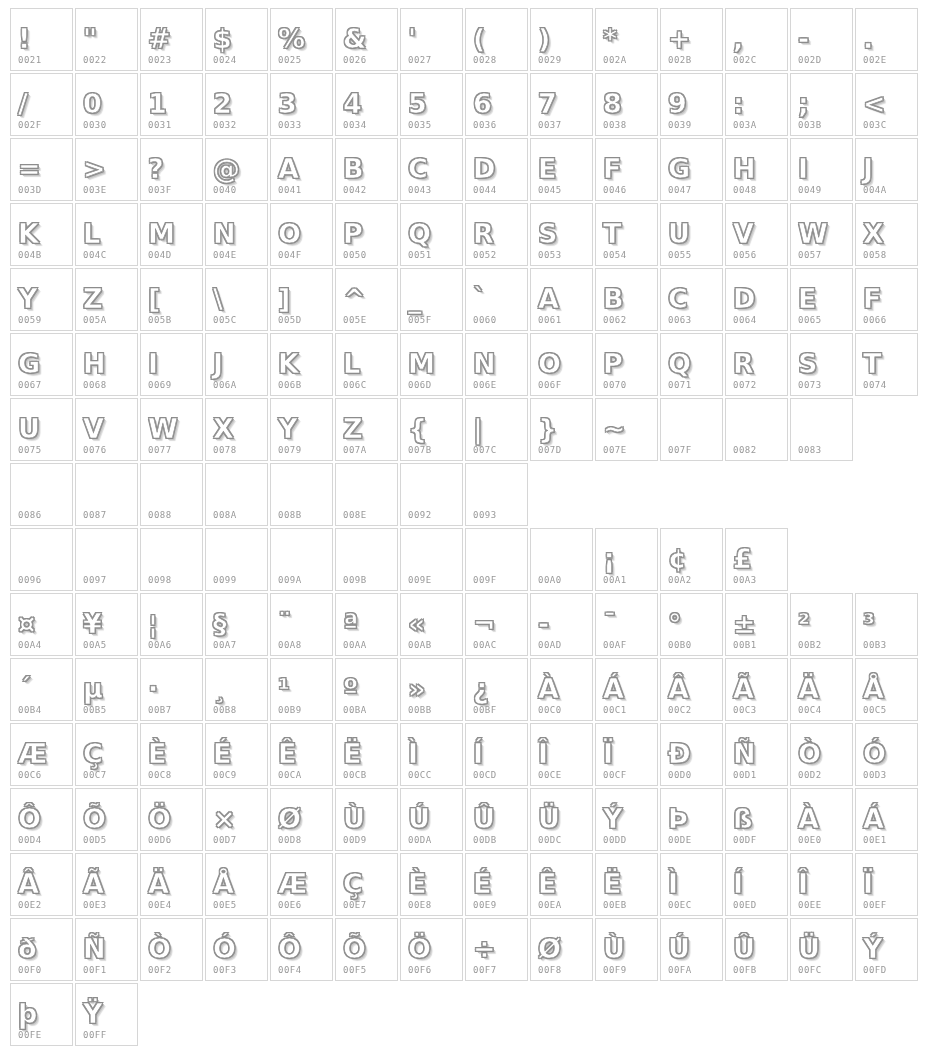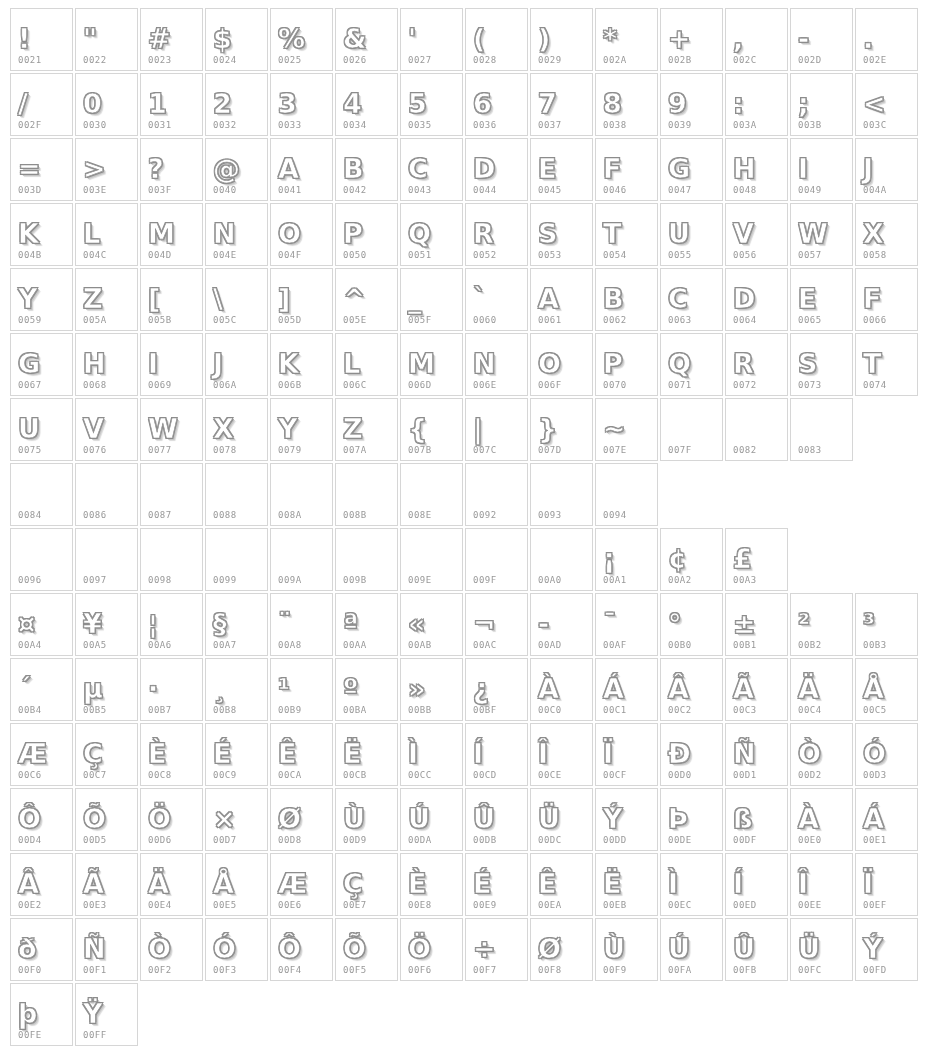--- a/index.html
+++ b/index.html
@@ -530,24 +530,20 @@
     <span class="glyph"></span>
     <span class="cp">0082</span>
   </div>
 
   <div class="cell">
     <span class="glyph"></span>
     <span class="cp">0083</span>
   </div>
 </div>
     <div class="row">
-  <div class="cell">
-    <span class="glyph"></span>
-    <span class="cp">0084</span>
-  </div>
 
 
   <div class="cell">
     <span class="glyph"></span>
     <span class="cp">0086</span>
   </div>
 
   <div class="cell">
     <span class="glyph"></span>
     <span class="cp">0087</span>
@@ -579,24 +575,20 @@
   <div class="cell">
     <span class="glyph"></span>
     <span class="cp">0092</span>
   </div>
 
   <div class="cell">
     <span class="glyph"></span>
     <span class="cp">0093</span>
   </div>
 
-  <div class="cell">
-    <span class="glyph"></span>
-    <span class="cp">0094</span>
-  </div>
 </div>
     <div class="row">
 
   <div class="cell">
     <span class="glyph"></span>
     <span class="cp">0096</span>
   </div>
 
   <div class="cell">
     <span class="glyph"></span>

